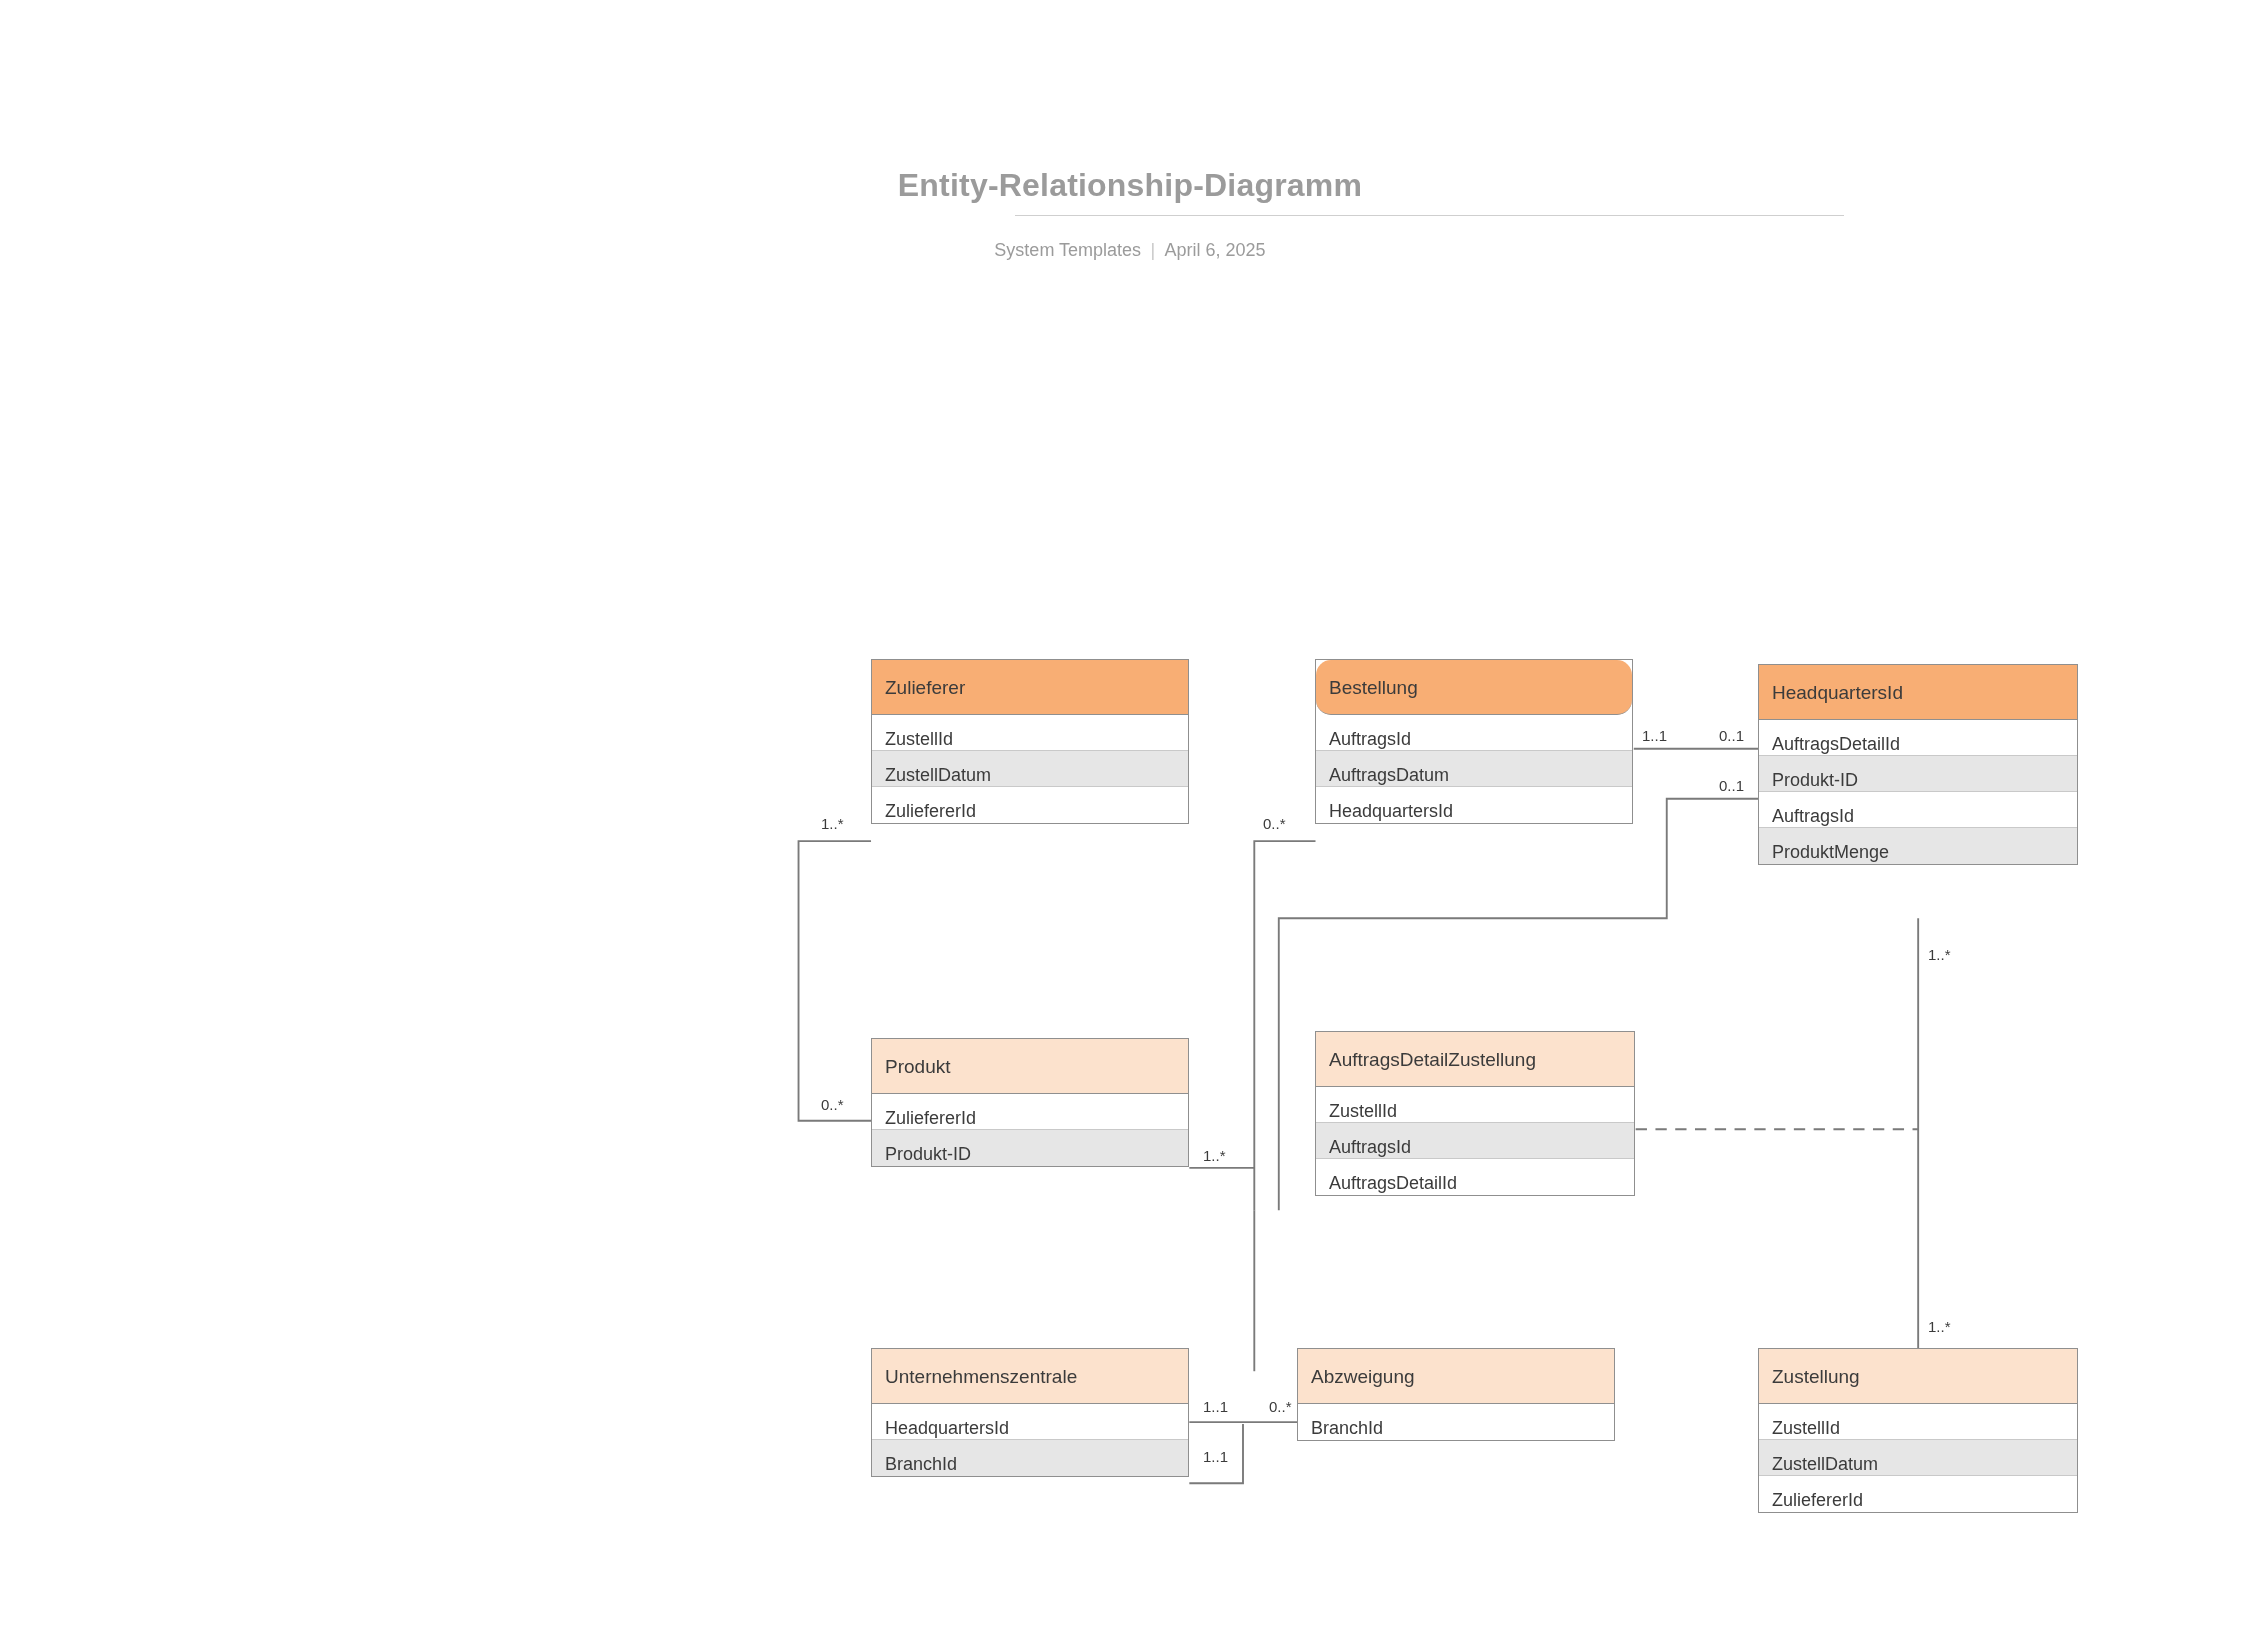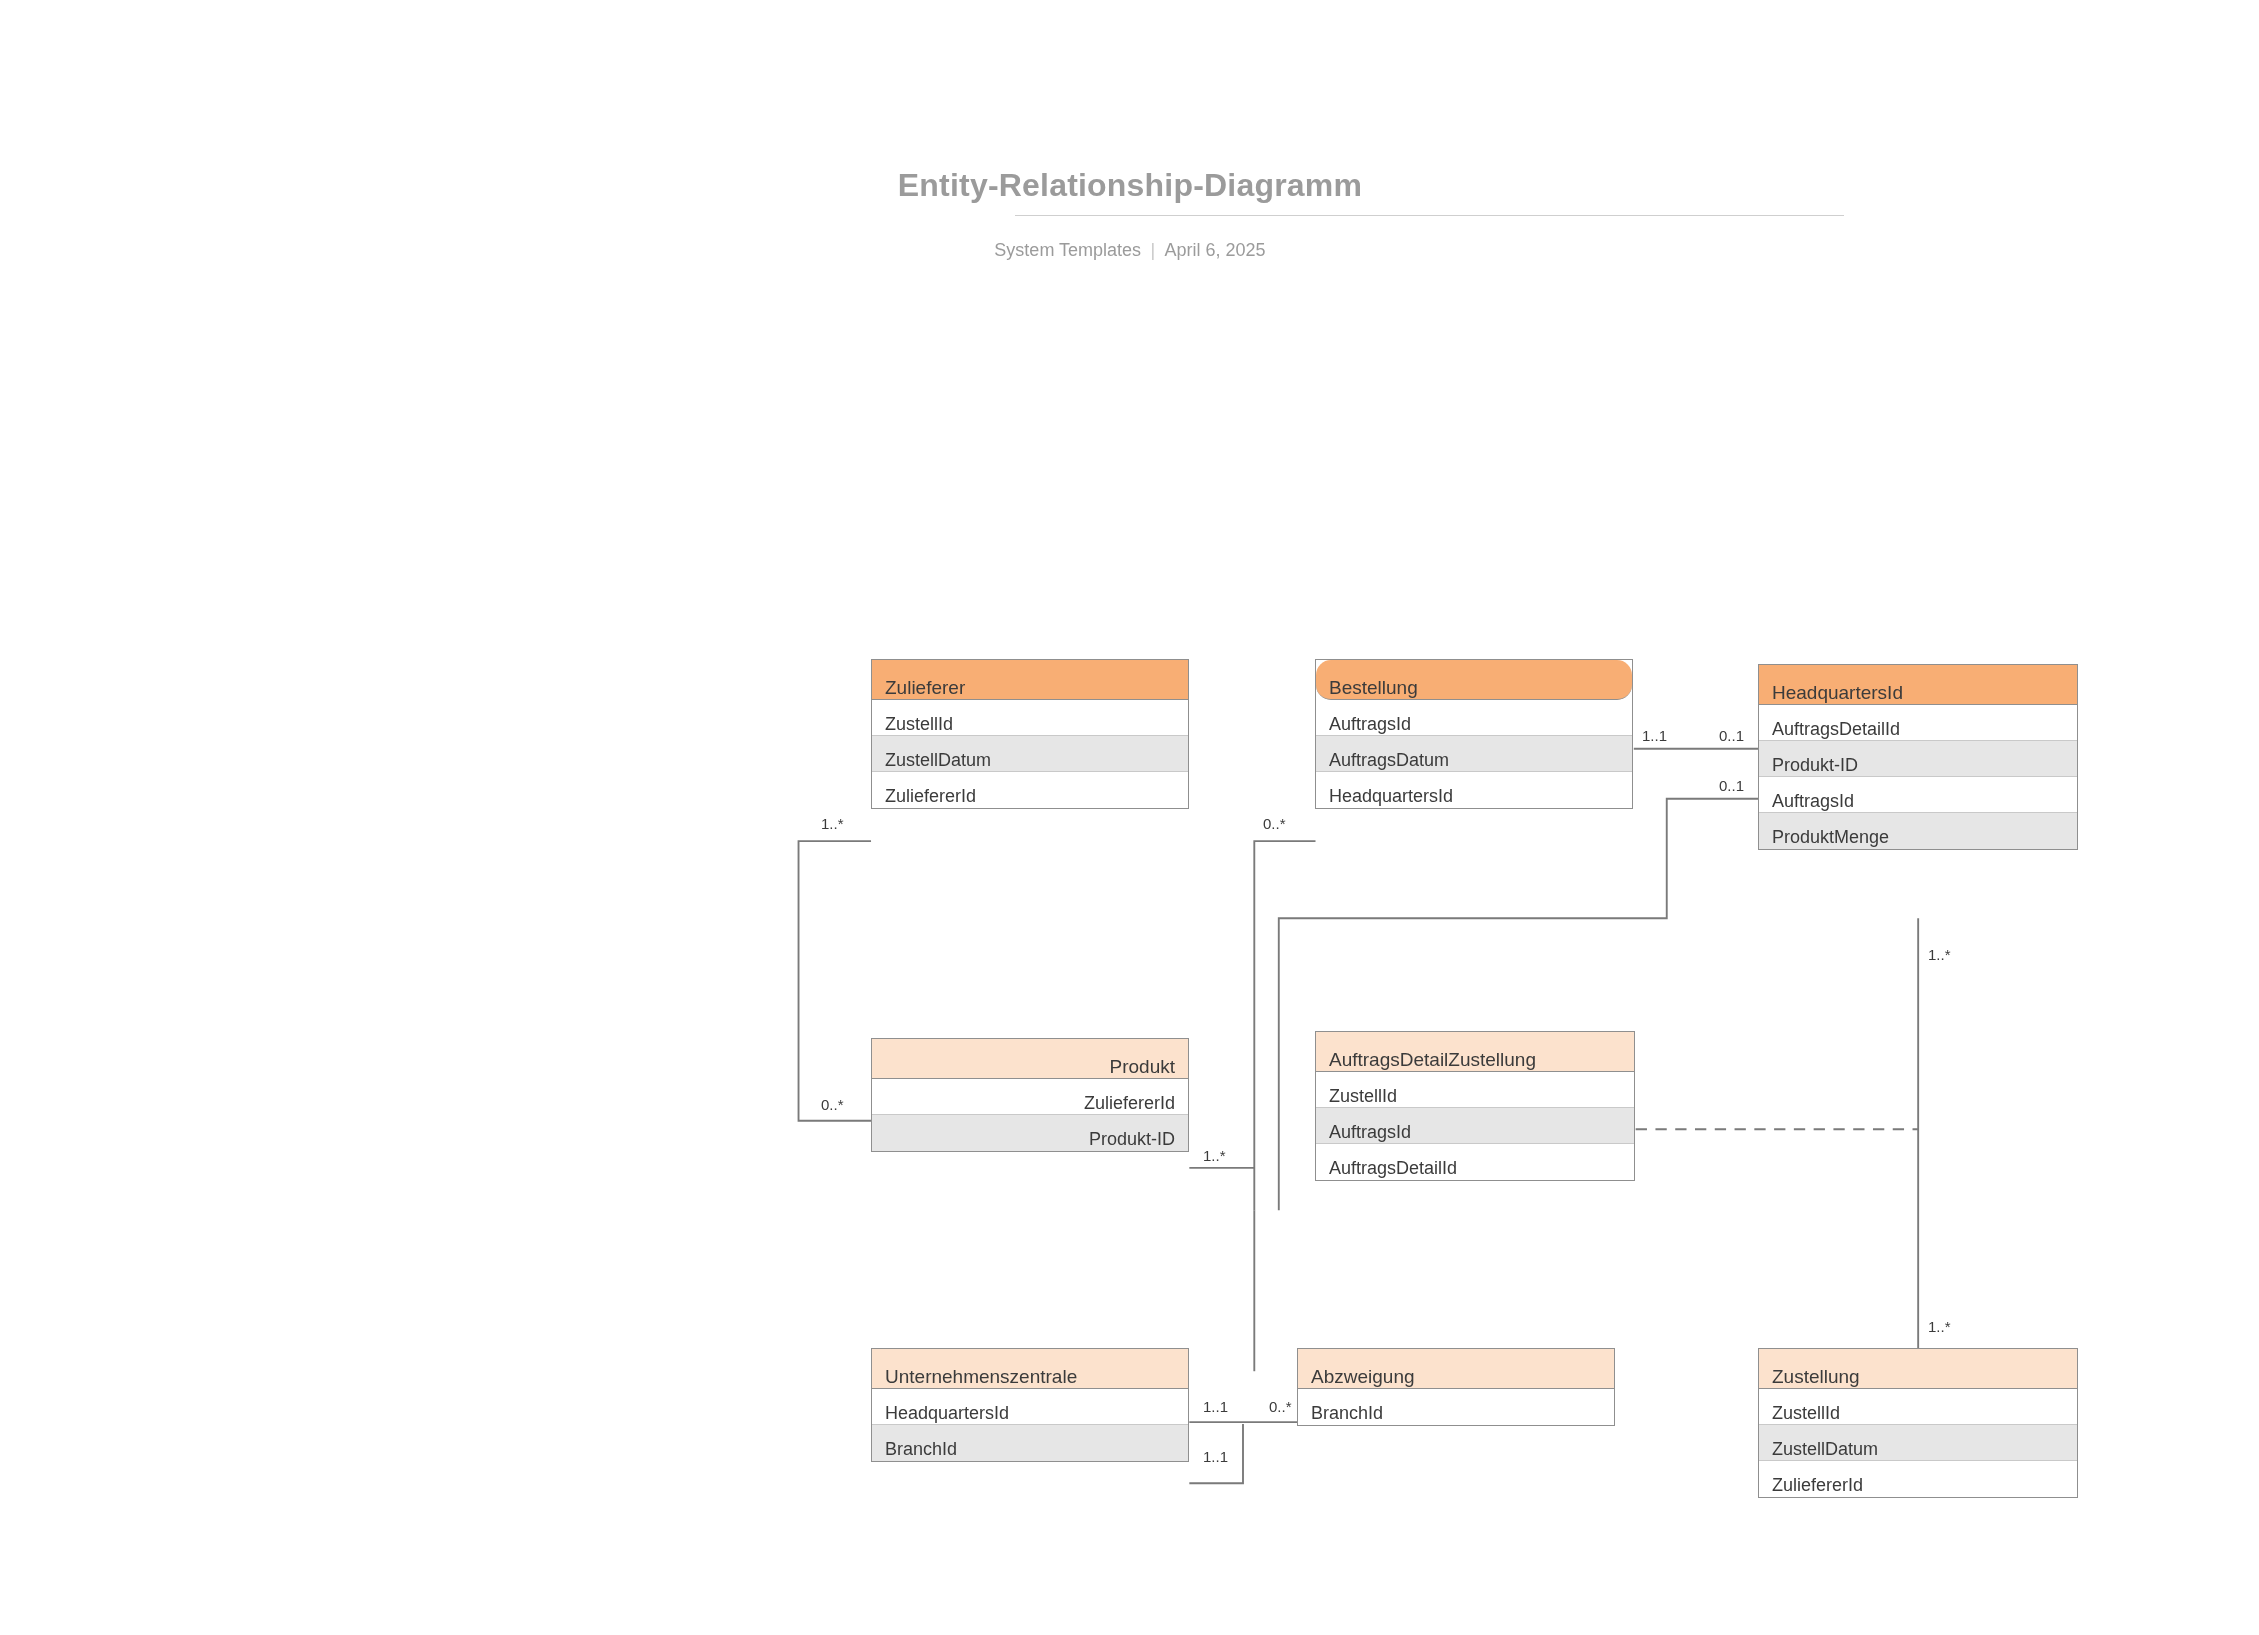--- a/index.html
+++ b/index.html
@@ -55,21 +55,21 @@
 
   
   .entity {
     position: absolute;
     box-sizing: border-box;
     border: 0.9px solid #8f8f8f;
     background: #ffffff;
   }
   .entity .hdr {
     box-sizing: border-box;
-    height: 40px;
+    height: 55px;
     line-height: 55px;
     padding: 0 13px;
     font-size: 19px;
     color: #3b3b3b;
     border-bottom: 0.9px solid #8f8f8f;
     white-space: nowrap;
     overflow: hidden;
   }
   .entity .row {
     box-sizing: border-box;
@@ -152,21 +152,21 @@
         <div class="row alt">AuftragsDatum</div>
         <div class="row">HeadquartersId</div>
       </div>
       <div class="entity" style="left: 1758px; top: 664px; width: 320px;">
         <div class="hdr" style="background: rgb(248, 174, 116);">HeadquartersId</div>
         <div class="row">AuftragsDetailId</div>
         <div class="row alt">Produkt-ID</div>
         <div class="row">AuftragsId</div>
         <div class="row alt">ProduktMenge</div>
       </div>
-      <div class="entity" style="left: 871px; top: 1038px; width: 318px; text-align: right;">
+      <div class="entity" style="left: 871px; top: 1038px; width: 318px;">
         <div class="hdr" style="background: rgb(252, 226, 205);">Produkt</div>
         <div class="row">ZuliefererId</div>
         <div class="row alt">Produkt-ID</div>
       </div>
       <div class="entity" style="left: 1315px; top: 1031px; width: 320px;">
         <div class="hdr" style="background: rgb(252, 226, 205);">AuftragsDetailZustellung</div>
         <div class="row">ZustellId</div>
         <div class="row alt">AuftragsId</div>
         <div class="row">AuftragsDetailId</div>
       </div>

